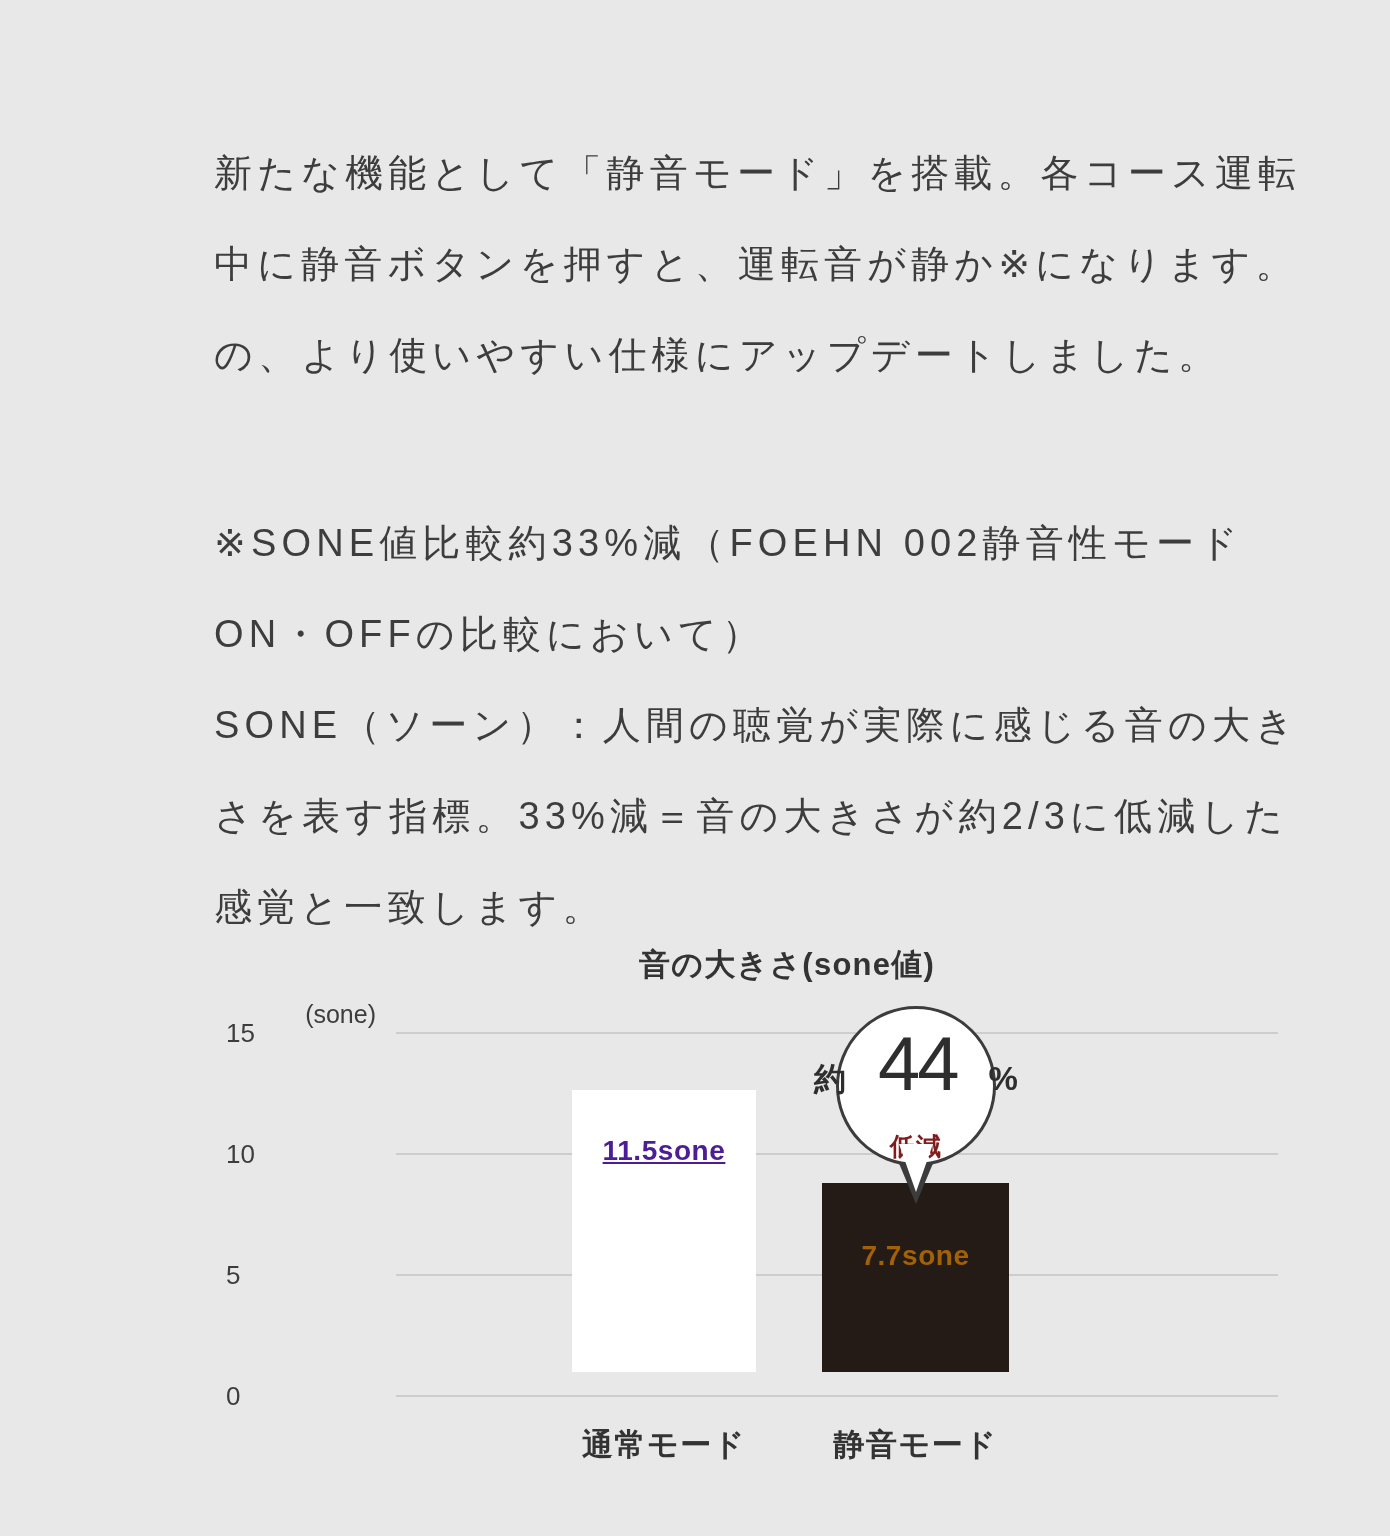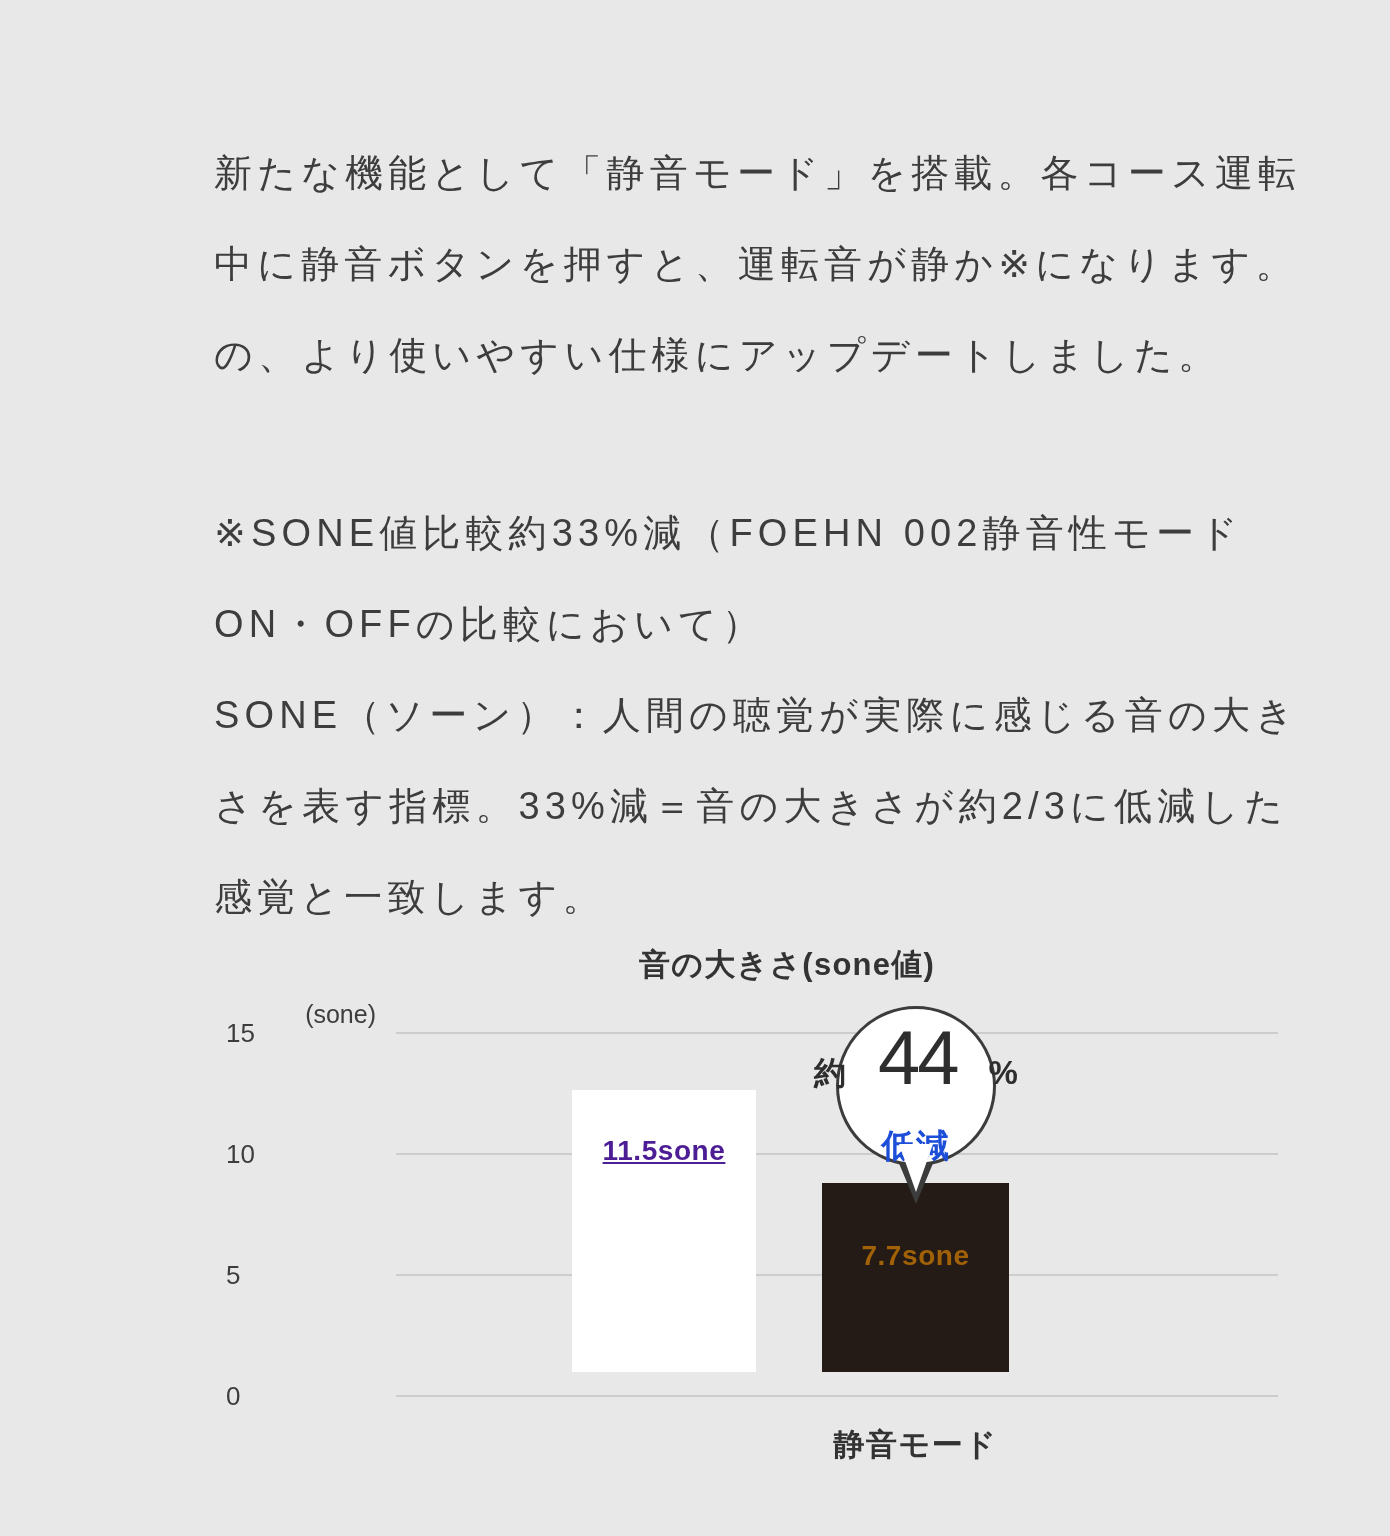--- a/index.html
+++ b/index.html
@@ -23,21 +23,21 @@
   .textblock .line {
     height: 75px;
     line-height: 75px;
     font-size: 38px;
     font-weight: 500;
     letter-spacing: 0.135em;
     white-space: nowrap;
     color: #3d3d3d;
   }
   #intro { top: 72px; }
-  #note  { top: 432px; }
+  #note  { top: 442px; }
 
   
   .chart {
     position: absolute;
     top: 860px;
     left: 0;
     width: 1106px;
     height: 600px;
   }
   .chart-title {
@@ -162,24 +162,24 @@
     display: flex;
     align-items: baseline;
     color: #2e2e2e;
     white-space: nowrap;
   }
   .callout-prefix { font-size: 32px; font-weight: bold; }
   .callout-number { font-size: 76px; font-weight: 500; letter-spacing: -3px; line-height: 1; }
   .callout-suffix { font-size: 33px; font-weight: bold; }
   .callout-line2 {
     margin-top: -4px;
-    font-size: 33px;
+    font-size: 25px;
     font-weight: bold;
     letter-spacing: 0.05em;
-    color: #1d4ed8;
+    color: #7f1d1d;
   }
 </style>
 </head>
 <body>
 
 <main>
 
   <section id="intro" class="textblock">
     <div class="line">新たな機能として「静音モード」を搭載。各コース運転</div>
     <div class="line">中に静音ボタンを押すと、運転音が静か※になります。</div>
@@ -218,16 +218,17 @@
     <div class="callout-circle">
       <div class="callout-line1">
         <span class="callout-prefix">約</span>
         <span class="callout-number">44</span>
         <span class="callout-suffix">%</span>
       </div>
       <div class="callout-line2">低減</div>
     </div>
     <div class="callout-tail-white"></div>
 
+    <div class="cat-label normal">通常モード</div>
     <div class="cat-label quiet">静音モード</div>
   </section>
 
 </main>
 
 </body></html>

